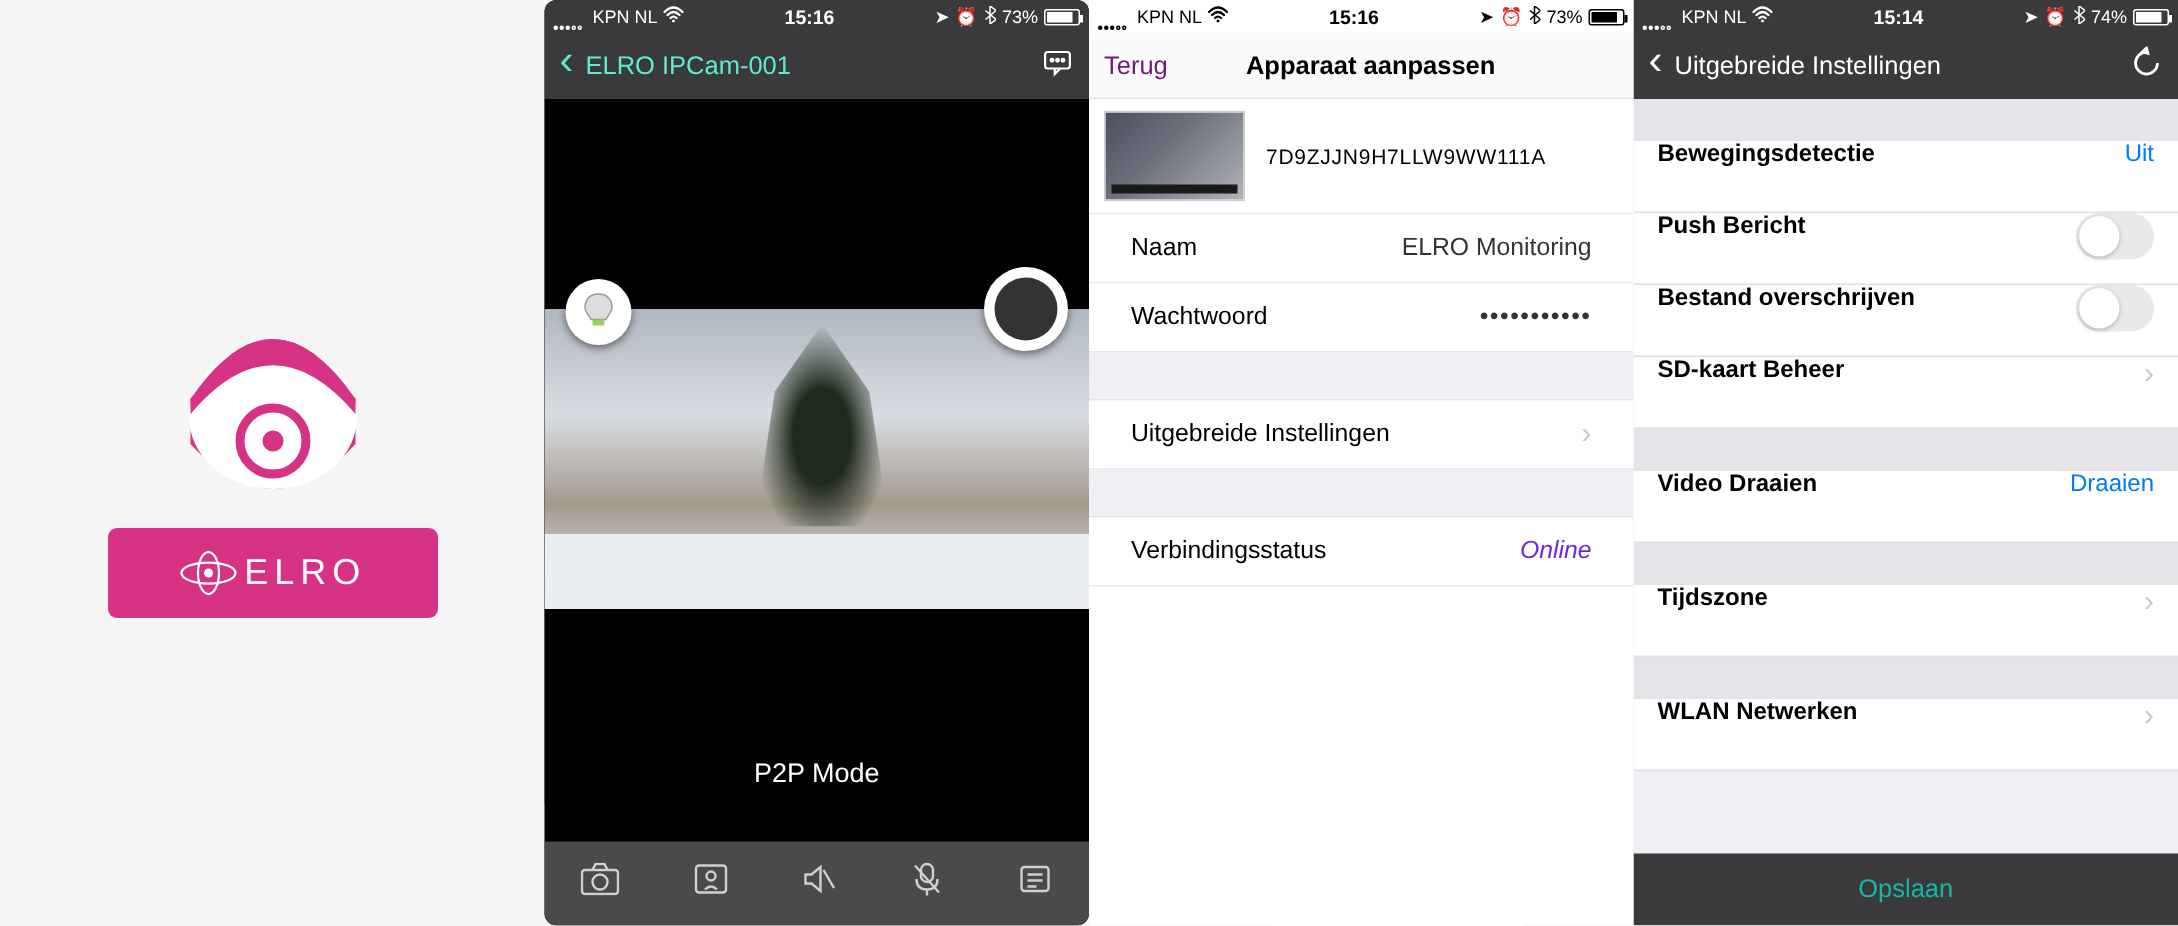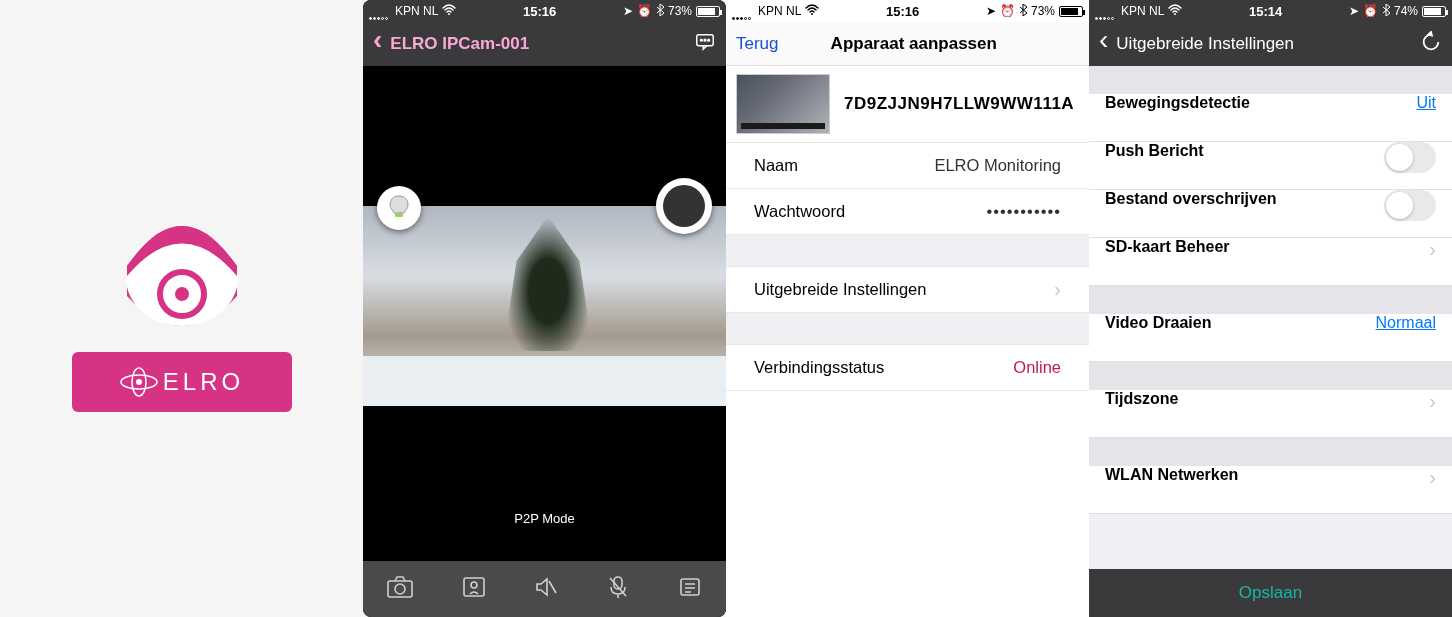--- a/index.html
+++ b/index.html
@@ -82,23 +82,23 @@
     width: 2px; height: 5px; background: currentColor;
   }
   .battery .fill {
     position: absolute; left: 1px; top: 1px; bottom: 1px;
     background: currentColor; width: 75%;
   }
 
   
   .panel-live { background: #000; border-radius: 8px;}
   .navbar-dark {
-    height: 44px; background: #3a3a3c; color: #f9a8d4;
+    height: 44px; background: #3a3a3c; color: #5eead4;
     display: flex; align-items: center; justify-content: space-between;
-    padding: 0 10px; font-size: 17px; font-weight: bold;
+    padding: 0 10px; font-size: 17px;
   }
   .navbar-dark .left { display: flex; align-items: center; gap: 8px; }
   .live-area {
     position: relative;
     height: 470px;
     background: #000;
   }
   .video-frame {
     position: absolute; left: 0; right: 0; top: 140px; height: 200px;
     background: linear-gradient(to bottom,#b0b7c0 0%,#d9dde3 35%,#a49a8e 65%,#e6edf1 100%);
@@ -121,57 +121,57 @@
     position: absolute; top: 112px; right: 14px;
     width: 56px; height: 56px; border-radius: 50%;
     background: #fff; display:flex;align-items:center;justify-content:center;
     box-shadow: 0 2px 6px rgba(0,0,0,.5);
   }
   .record-btn .inner {
     width: 42px; height: 42px; border-radius: 50%; background:#333;
   }
   .mode-label {
     position: absolute; bottom: 10px; left: 0; right: 0;
-    text-align: center; color: #fff; font-size: 13px;
+    text-align: center; color: #fff; font-size: 18px;
   }
   .tabbar {
     position: absolute; left:0; right:0; bottom:0;
     height: 56px; background: #4a4a4c;
     display: flex; justify-content: space-around; align-items: center;
     color: #cfcfcf; border-bottom-left-radius:8px;border-bottom-right-radius:8px;
   }
   .tabbar .tab { font-size: 20px; }
 
   
   .navbar-light {
     height: 44px; background: #fafafa; border-bottom: 1px solid #e2e2e2;
     display: flex; align-items: center; padding: 0 10px; font-size: 17px;
     gap: 10px;
   }
-  .navbar-light .back { color: #1d4ed8; }
+  .navbar-light .back { color: #701a75; }
   .navbar-light .title { font-weight: 700; text-align:center; flex:1; margin-left:-40px;}
   .s2-head {
     display: flex; align-items: center; gap: 14px; padding: 8px 10px;
     border-bottom: 1px solid #e5e5e5;
   }
   .thumb {
     width: 94px; height: 60px;
     background: linear-gradient(135deg,#4b5060 0%,#6b6f7a 40%,#b0b3b8 100%);
     border:1px solid #ccc;
     position:relative;
   }
   .thumb::before{content:'';position:absolute;bottom:4px;left:4px;right:4px;height:6px;background:#1a1a1a;}
-  .s2-id { font-size: 17px; letter-spacing: .5px; font-weight: bold; }
+  .s2-id { font-size: 14px; letter-spacing: .5px; }
   .row {
     display: flex; align-items: center; justify-content: space-between;
     height: 46px; padding: 0 28px;
     border-bottom: 1px solid #e9e9e9;
     background:#fff;
   }
-  .row.nolabelval .val { color:#be185d; }
+  .row.nolabelval .val { color:#6d28d9;font-style:italic; }
   .row .label { font-size: 16.5px; }
   .row .val { font-size: 16.5px; color:#333; }
   .row .chev { color:#c7c7cc; font-size: 20px; }
   .gap { height: 32px; background:#efeff4; border-bottom:1px solid #e5e5e5;}
   .dots { letter-spacing: 1px; }
 
   
   .panel-adv { background:#efeff4; }
   .navbar-dark3 {
     height: 44px; background: #3a3a3c; color:#fff;
@@ -179,21 +179,21 @@
     padding:0 10px; font-size:17px;
   }
   .navbar-dark3 .left{display:flex;align-items:center;gap:8px;}
   .gap3 { height: 28px; background:#e5e5e9; }
   .row3 {
     display:flex; justify-content:space-between;
     height: 48px; padding: 0 16px; background:#fff;
     border-bottom:1px solid #e0e0e3;
   }
   .row3 .label { font-weight:600; font-size:16px; }
-  .row3 .val { color:#007aff; font-size:16px;text-decoration:underline; }
+  .row3 .val { color:#007aff; font-size:16px; }
   .row3 .chev { color:#c7c7cc; font-size:20px; }
   .toggle {
     width: 52px; height: 31px; border-radius: 16px;
     background:#e9e9eb; position:relative;
   }
   .toggle .knob {
     position:absolute; top:2px; left:2px;
     width:27px; height:27px; border-radius:50%; background:#fff;
     box-shadow:0 1px 3px rgba(0,0,0,.25);
   }
@@ -454,21 +454,21 @@
         <span class="knob"></span>
       </span>
   </div>
   <div class="row3">
     <span class="label">SD-kaart Beheer</span>
     <span class="chev chevron-right"></span>
   </div>
   <div class="gap3"></div>
   <div class="row3">
     <span class="label">Video Draaien</span>
-    <span class="val">Normaal</span>
+    <span class="val">Draaien</span>
   </div>
   <div class="gap3"></div>
   <div class="row3">
     <span class="label">Tijdszone</span>
     <span class="chev chevron-right"></span>
   </div>
   <div class="gap3"></div>
   <div class="row3">
     <span class="label">WLAN Netwerken</span>
     <span class="chev chevron-right"></span>

